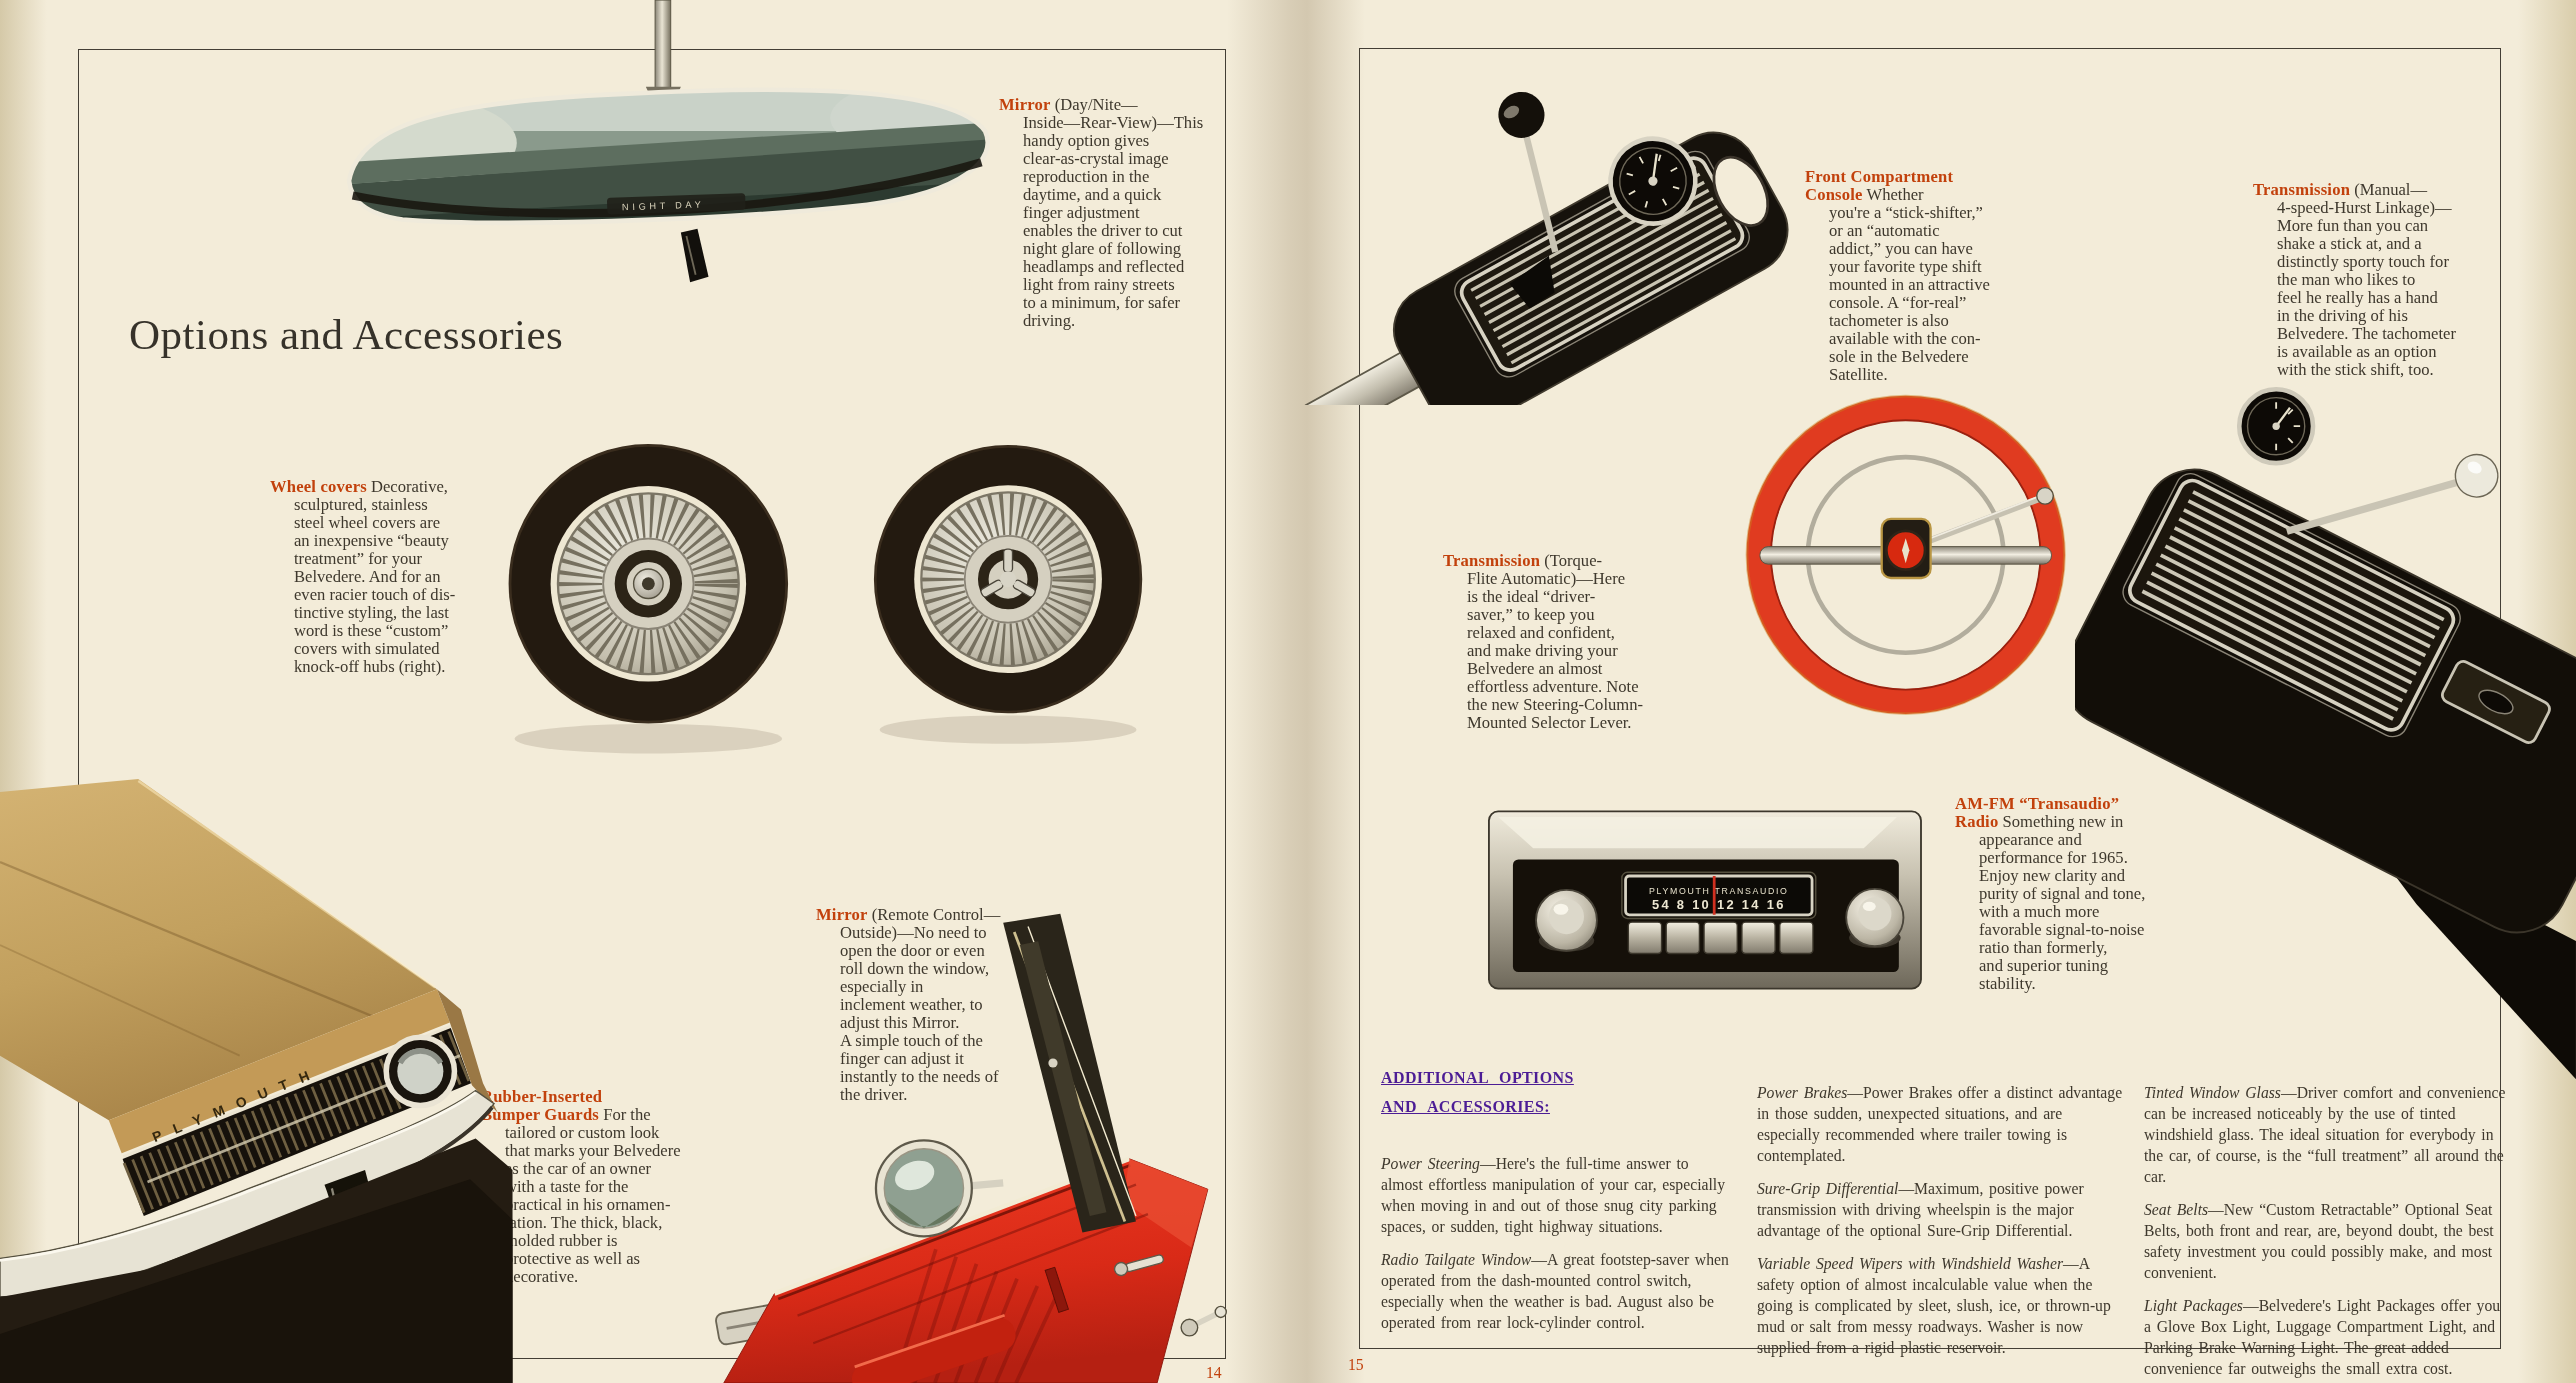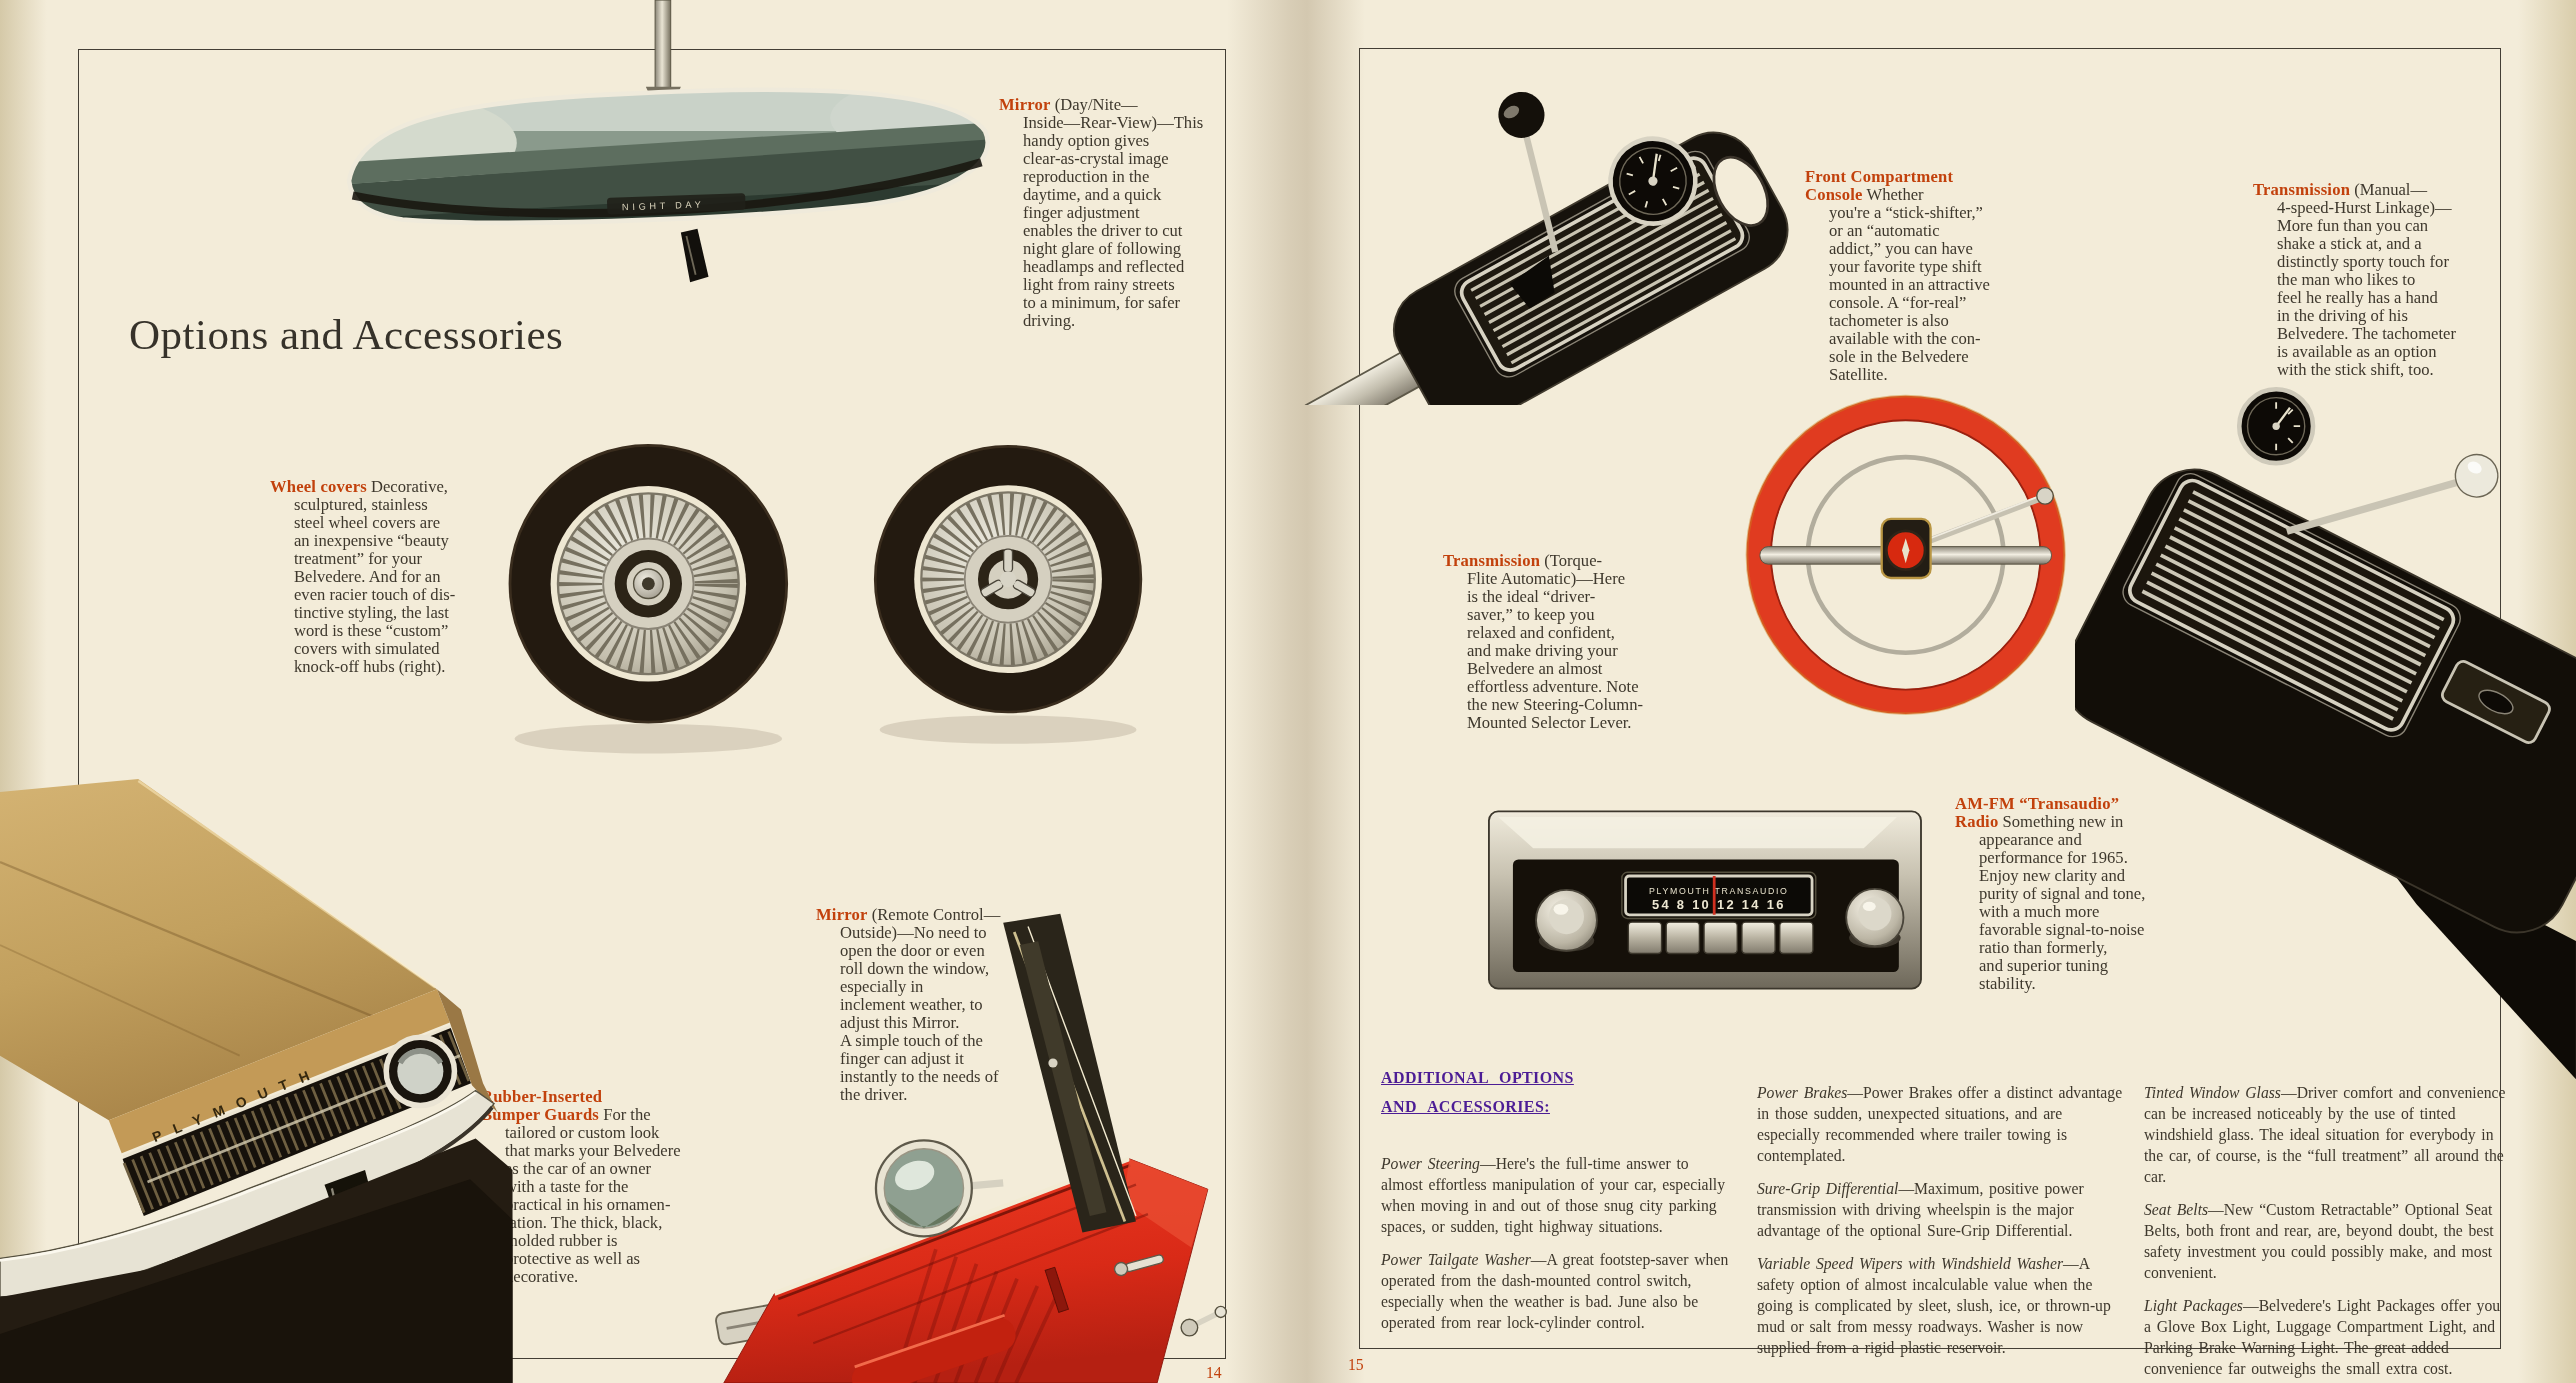--- a/index.html
+++ b/index.html
@@ -151,21 +151,21 @@
 stability.</div>
   </div>
 
   <div class="h2" style="left:1381px;top:1063px;">
     <span>ADDITIONAL OPTIONS</span><br>
     <span>AND ACCESSORIES:</span>
   </div>
 
   <div class="col" style="left:1381px;top:1141px;width:349px;">
     <p><i>Power Steering</i><span>—Here's the full-time answer to almost effortless manipulation of your car, especially when moving in and out of those snug city parking spaces, or sudden, tight highway situations.</span></p>
-    <p><i>Power Tailgate Washer</i><span>—A great footstep-saver when operated from the dash-mounted control switch, especially when the weather is bad. June also be operated from rear lock-cylinder control.</span></p>
+    <p><i>Radio Tailgate Window</i><span>—A great footstep-saver when operated from the dash-mounted control switch, especially when the weather is bad. August also be operated from rear lock-cylinder control.</span></p>
   </div>
   <div class="col" style="left:1757px;top:1070px;width:367px;">
     <p><i>Power Brakes</i><span>—Power Brakes offer a distinct advantage in those sudden, unexpected situations, and are especially recommended where trailer towing is contemplated.</span></p>
     <p><i>Sure-Grip Differential</i><span>—Maximum, positive power transmission with driving wheelspin is the major advantage of the optional Sure-Grip Differential.</span></p>
     <p><i>Variable Speed Wipers with Windshield Washer</i><span>—A safety option of almost incalculable value when the going is complicated by sleet, slush, ice, or thrown-up mud or salt from messy roadways. Washer is now supplied from a rigid plastic reservoir.</span></p>
   </div>
   <div class="col" style="left:2144px;top:1070px;width:367px;">
     <p><i>Tinted Window Glass</i><span>—Driver comfort and convenience can be increased noticeably by the use of tinted windshield glass. The ideal situation for everybody in the car, of course, is the “full treatment” all around the car.</span></p>
     <p><i>Seat Belts</i><span>—New “Custom Retractable” Optional Seat Belts, both front and rear, are, beyond doubt, the best safety investment you could possibly make, and most convenient.</span></p>
     <p><i>Light Packages</i><span>—Belvedere's Light Packages offer you a Glove Box Light, Luggage Compartment Light, and Parking Brake Warning Light. The great added convenience far outweighs the small extra cost.</span></p>

